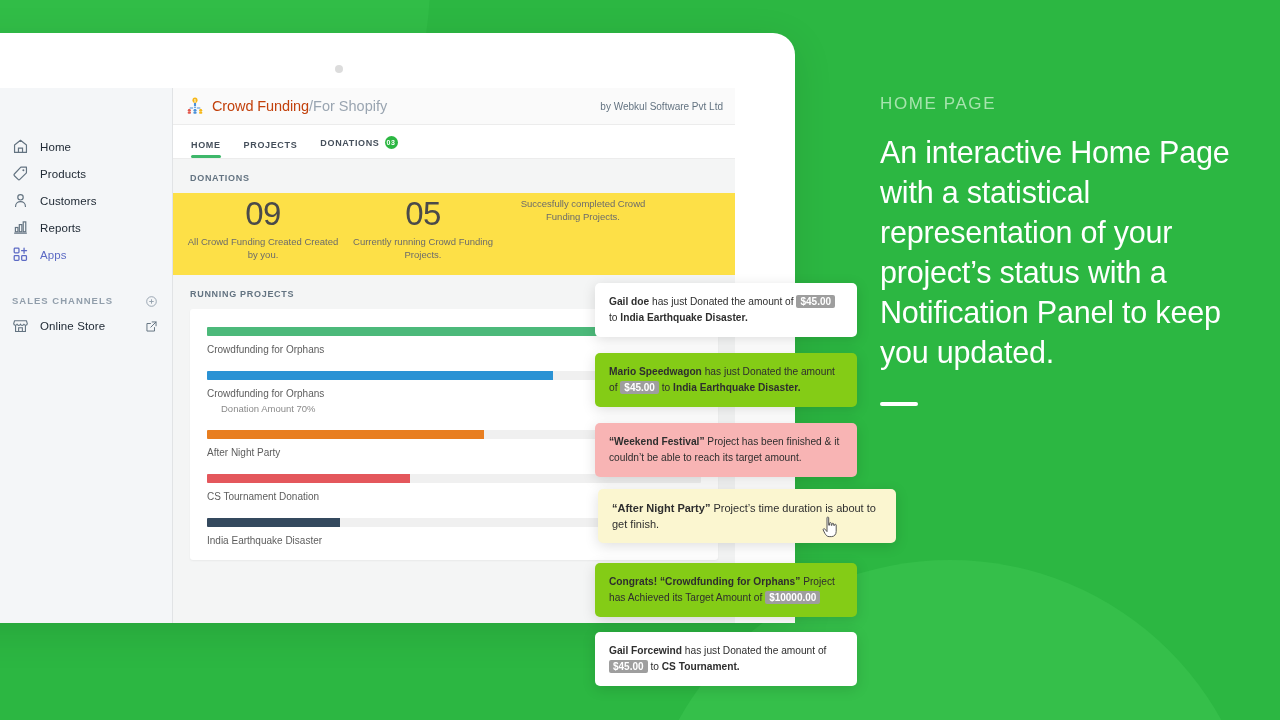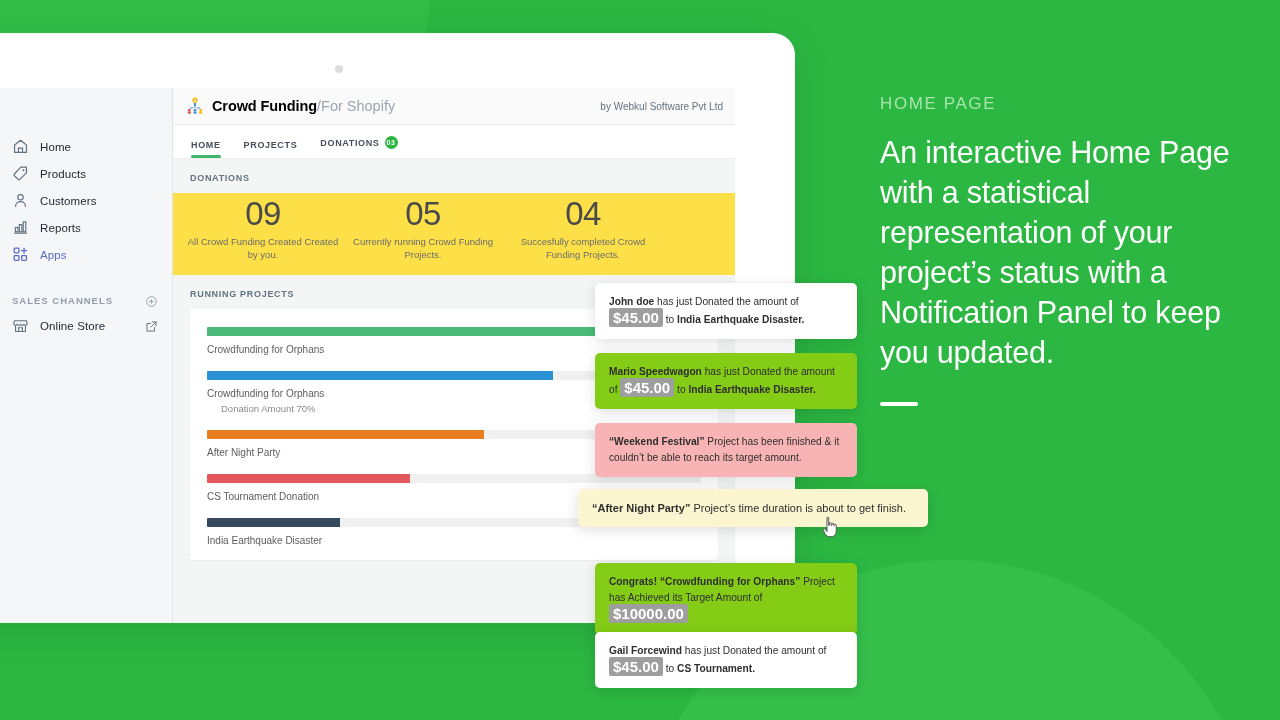--- a/index.html
+++ b/index.html
@@ -104,21 +104,21 @@
     width: 562px; height: 568px;
     background: #f4f5f5;
   }
   #app-bar {
     height: 37px; background: #fafafa;
     border-bottom: 1px solid #ececec;
     display: flex; align-items: center;
     padding: 0 12px 0 13px;
   }
   #app-logo { width: 18px; height: 18px; margin-right: 8px; flex: 0 0 18px; }
-  #app-title { font-size: 14.5px; color: #000000; font-weight: 700; letter-spacing: -.1px; }
+  #app-title { font-size: 14.5px; color: #c2410c; font-weight: 400; letter-spacing: -.1px; }
   #app-subtitle { font-size: 14.5px; color: #9aa5b1; font-weight: 400; }
   #app-by { margin-left: auto; font-size: 10px; color: #637381; }
 
   #tabbar {
     height: 34px; background: #ffffff;
     display: flex; align-items: flex-end;
     padding-left: 18px; gap: 23px;
     border-bottom: 1px solid #ececec;
   }
   .tab {
@@ -188,27 +188,27 @@
     border-radius: 5px;
     padding: 11px 14px;
     font-size: 10.2px;
     line-height: 16px;
     color: #2e2e2e;
     box-shadow: 0 3px 14px rgba(0,0,0,0.13);
   }
   .amt {
     background: #9e9e9e; color: #ffffff;
     padding: 1px 4px; border-radius: 2px;
-    font-size: 15px; font-weight: bold;
+    font-size: 10px; font-weight: bold;
     white-space: nowrap;
   }
   #note-1 { left: 595px; top: 283px; background: #ffffff; }
   #note-2 { left: 595px; top: 353px; background: #84cc16; }
   #note-3 { left: 595px; top: 423px; background: #f8b4b4; }
-  #note-4 { left: 578px; top: 489px; width: 350px; background: #fbf6d0; font-size: 11px; }
+  #note-4 { left: 598px; top: 489px; width: 298px; background: #fbf6d0; font-size: 11px; }
   #note-5 { left: 595px; top: 563px; background: #84cc16; }
   #note-6 { left: 595px; top: 632px; background: #ffffff; }
 
   #cursor {
     position: absolute; left: 822px; top: 516px;
     width: 17px; height: 22px;
   }
 
   
   #copy { position: absolute; left: 880px; top: 94px; width: 360px; }
@@ -345,21 +345,20 @@
         <div id="stats-card">
             <div class="stat">
               <div class="num">09</div>
               <div class="desc">All Crowd Funding Created Created by you.</div>
             </div>
             <div class="stat">
               <div class="num">05</div>
               <div class="desc">Currently running Crowd Funding Projects.</div>
             </div>
             <div class="stat">
-              <div class="num">04</div>
               <div class="desc">Succesfully completed Crowd Funding Projects.</div>
             </div>
           </div>
 
         <div class="panel-label">RUNNING PROJECTS</div>
         <div id="projects-card">
             <div class="proj">
               <div class="bar-track">
                 <div class="bar-fill" style="width: 100%; background: rgb(76, 185, 122);"></div>
               </div>
@@ -391,21 +390,21 @@
               <div class="name">India Earthquake Disaster</div>
             </div>
           </div>
 
       </div>
     </div>
 
   </div>
 
   <div id="notification-layer">
-      <div class="note" id="note-1"><span style="font-weight: bold;">John doe</span><span> has just Donated the amount of </span><span class="amt">$45.00</span><span> to </span><span style="font-weight: bold;">India Earthquake Disaster.</span></div>
+      <div class="note" id="note-1"><span style="font-weight: bold;">Gail doe</span><span> has just Donated the amount of </span><span class="amt">$45.00</span><span> to </span><span style="font-weight: bold;">India Earthquake Disaster.</span></div>
       <div class="note" id="note-2"><span style="font-weight: bold;">Mario Speedwagon</span><span> has just Donated the amount of </span><span class="amt">$45.00</span><span> to </span><span style="font-weight: bold;">India Earthquake Disaster.</span></div>
       <div class="note" id="note-3"><span style="font-weight: bold;">“Weekend Festival”</span><span> Project has been finished &amp; it couldn’t be able to reach its target amount.</span></div>
       <div class="note" id="note-4"><span style="font-weight: bold;">“After Night Party”</span><span> Project’s time duration is about to get finish.</span></div>
       <div class="note" id="note-5"><span style="font-weight: bold;">Congrats! “Crowdfunding for Orphans”</span><span> Project has Achieved its Target Amount of </span><span class="amt">$10000.00</span></div>
       <div class="note" id="note-6"><span style="font-weight: bold;">Gail Forcewind</span><span> has just Donated the amount of </span><span class="amt">$45.00</span><span> to </span><span style="font-weight: bold;">CS Tournament.</span></div>
     </div>
 
   <span id="cursor">
     <svg viewBox="0 0 17 22">
       <path d="M5 1.8c0-1 1.7-1 1.7 0v7.4h.8V7.3c0-1 1.7-1 1.7 0v2h.8V8c0-1 1.7-1 1.7 0v1.4h.8V9c0-1 1.7-1 1.7 0v6.4c0 3-2 5.2-4.6 5.2H7.2c-2.2 0-3-1.2-4.3-3.2L1.2 14c-.5-.9 1-1.9 1.7-.9L5 15.6z" fill="#fff" stroke="#555" stroke-width="1"></path>

